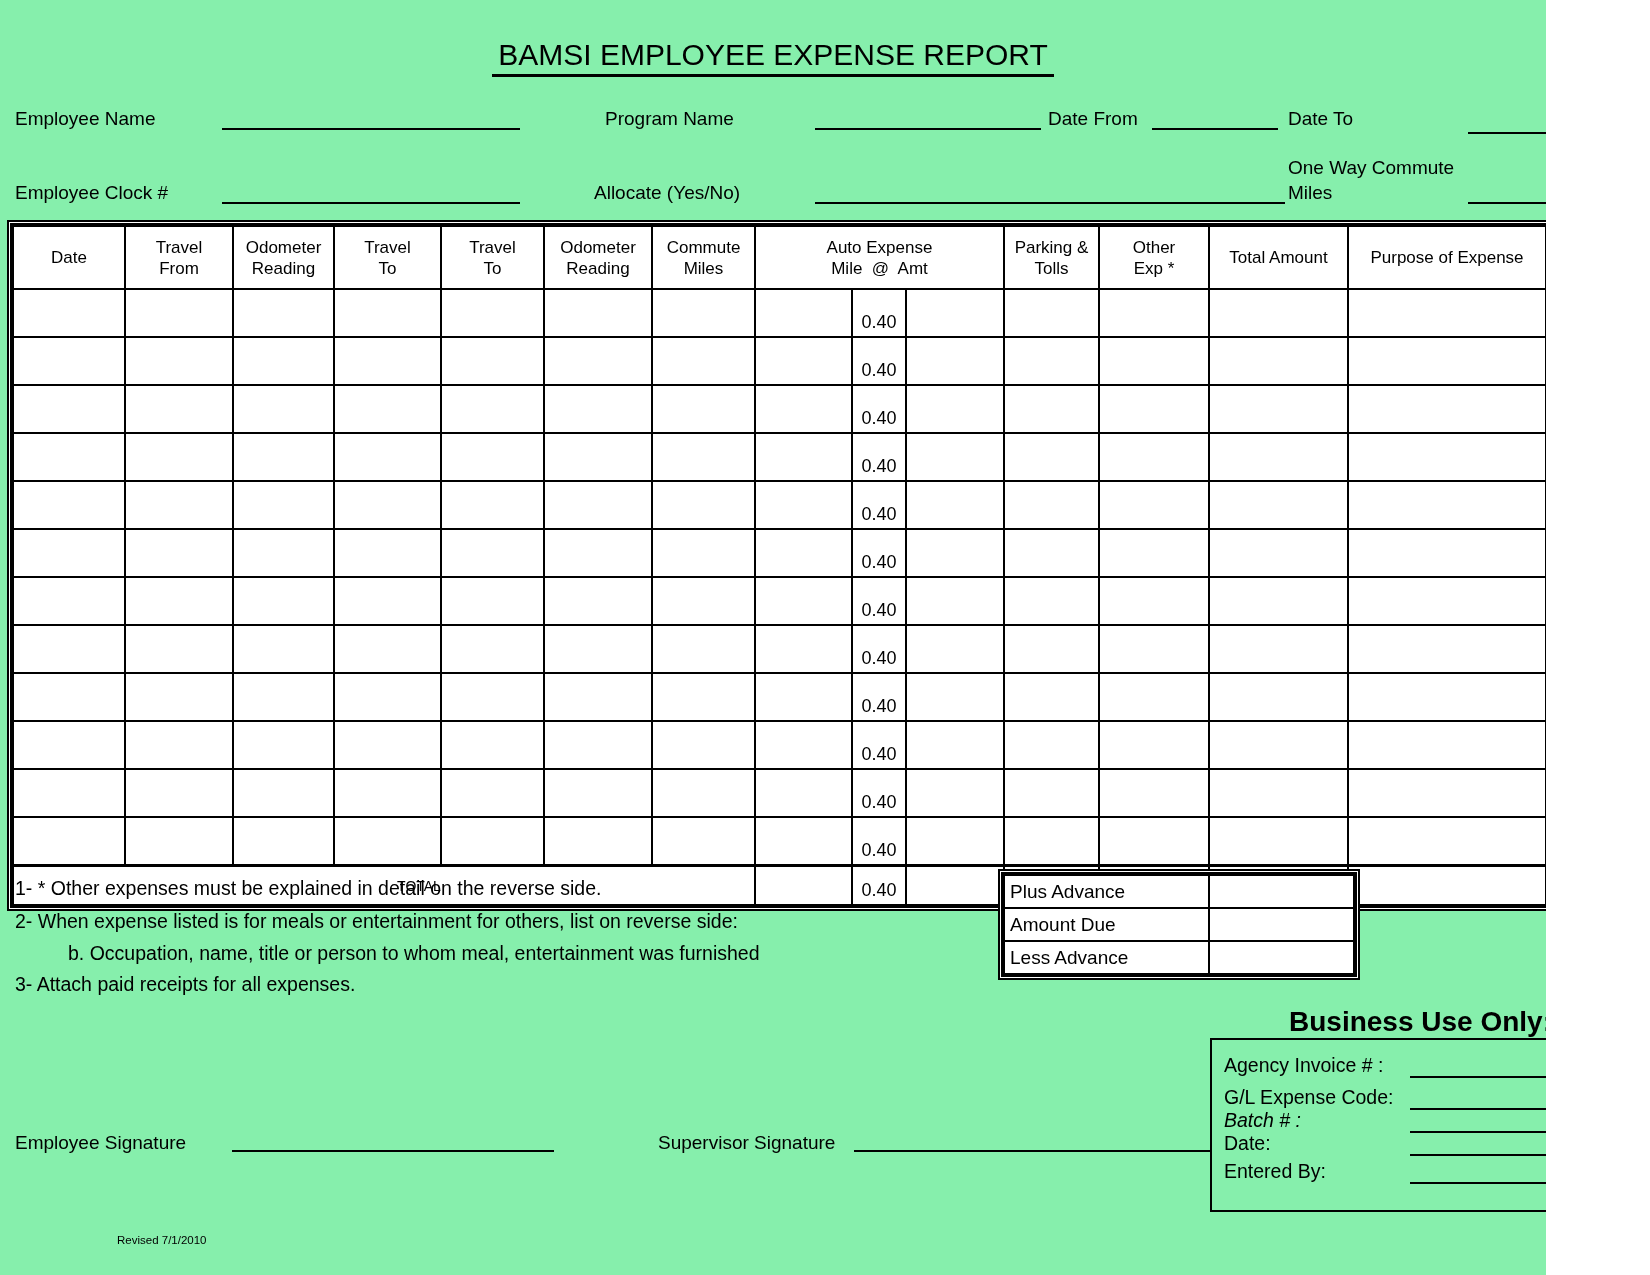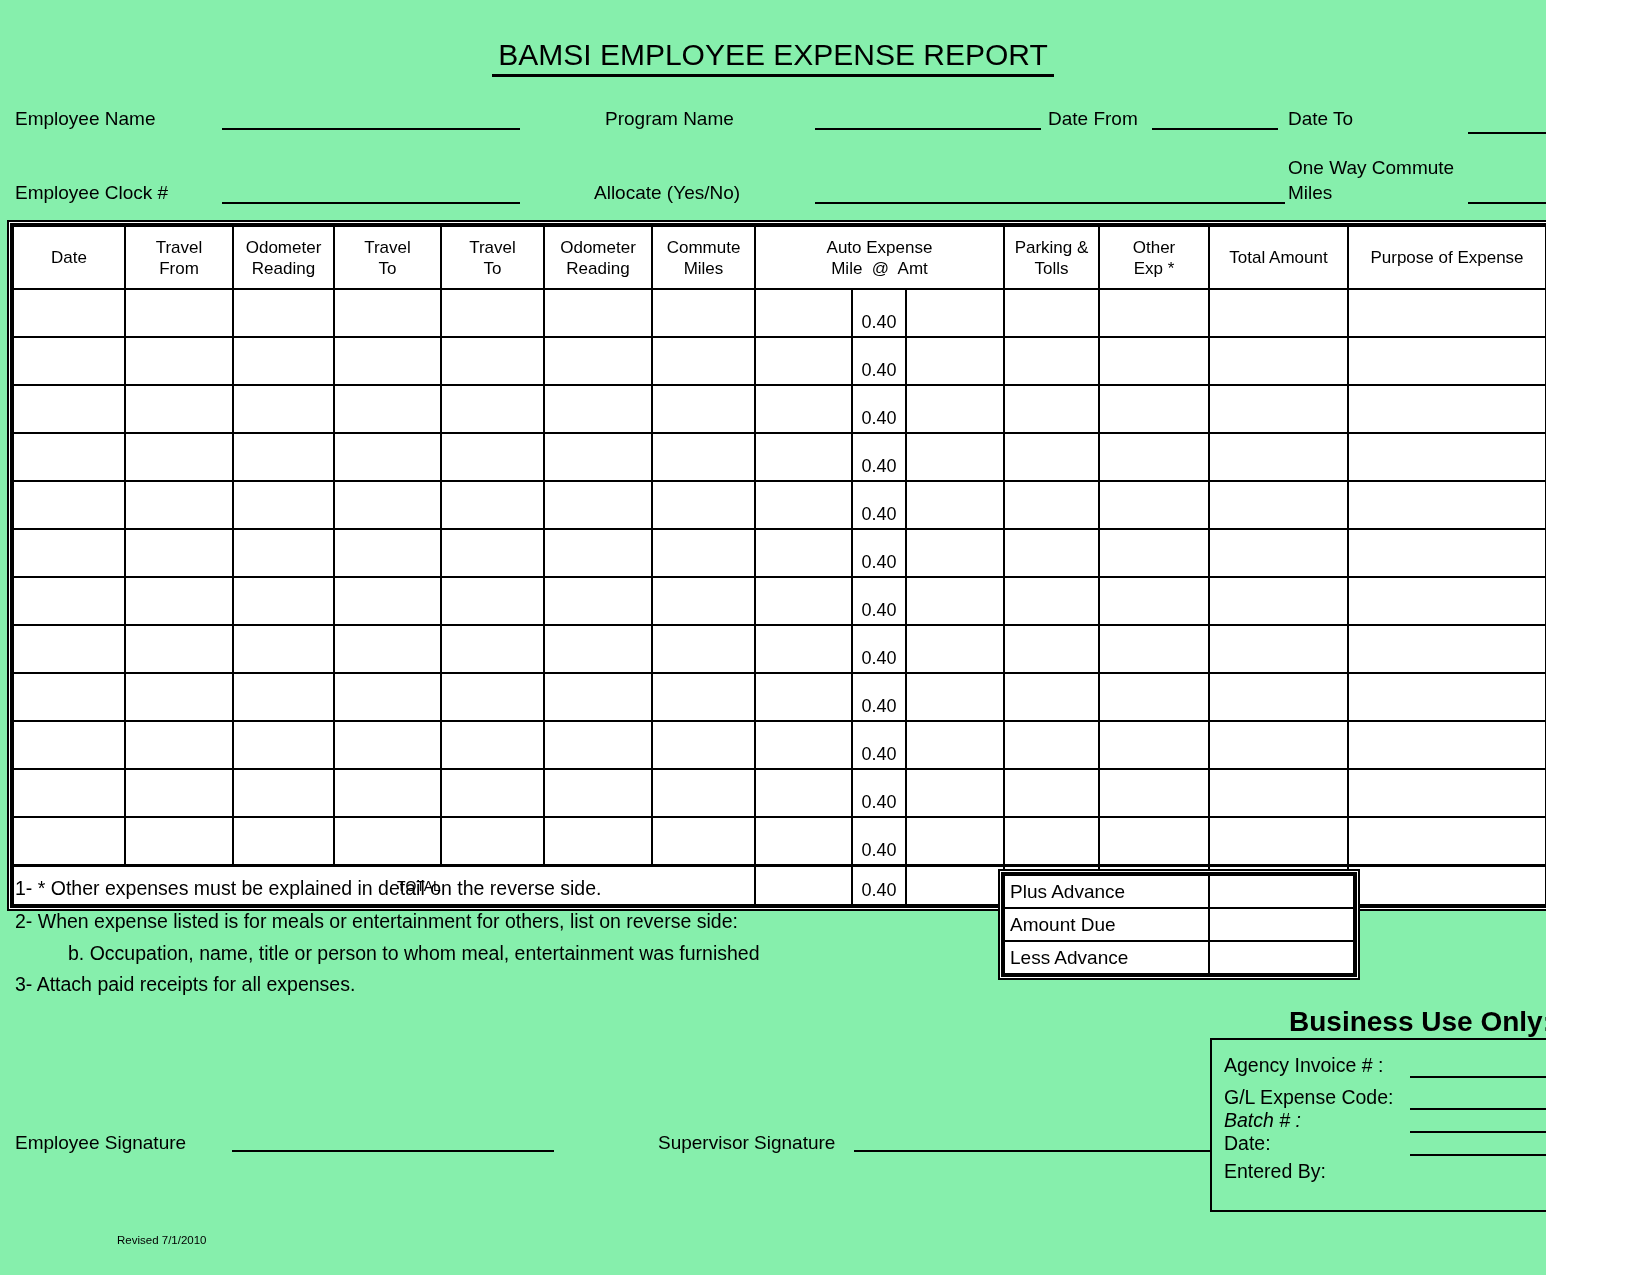--- a/index.html
+++ b/index.html
@@ -379,21 +379,21 @@
         <span class="bu-line"></span>
       </div>
       <div class="bu-row" style="top: 69px; font-style: italic;">
         <span class="bu-label">Batch # :</span>
         <span class="bu-line"></span>
       </div>
       <div class="bu-row" style="top: 92px;">
         <span class="bu-label">Date:</span>
         <span class="bu-line"></span>
       </div>
-      <div class="bu-row" style="top: 120px; flex-direction: column;">
+      <div class="bu-row" style="top: 120px;">
         <span class="bu-label">Entered By:</span>
         <span class="bu-line"></span>
       </div>
     </div>
 
   <span class="lbl" style="left:15px;top:1132px;">Employee Signature</span>
   <div class="fline" style="left:232px;top:1150px;width:322px;"></div>
 
   <span class="lbl" style="left:658px;top:1132px;">Supervisor Signature</span>
   <div class="fline" style="left:854px;top:1150px;width:356px;"></div>

